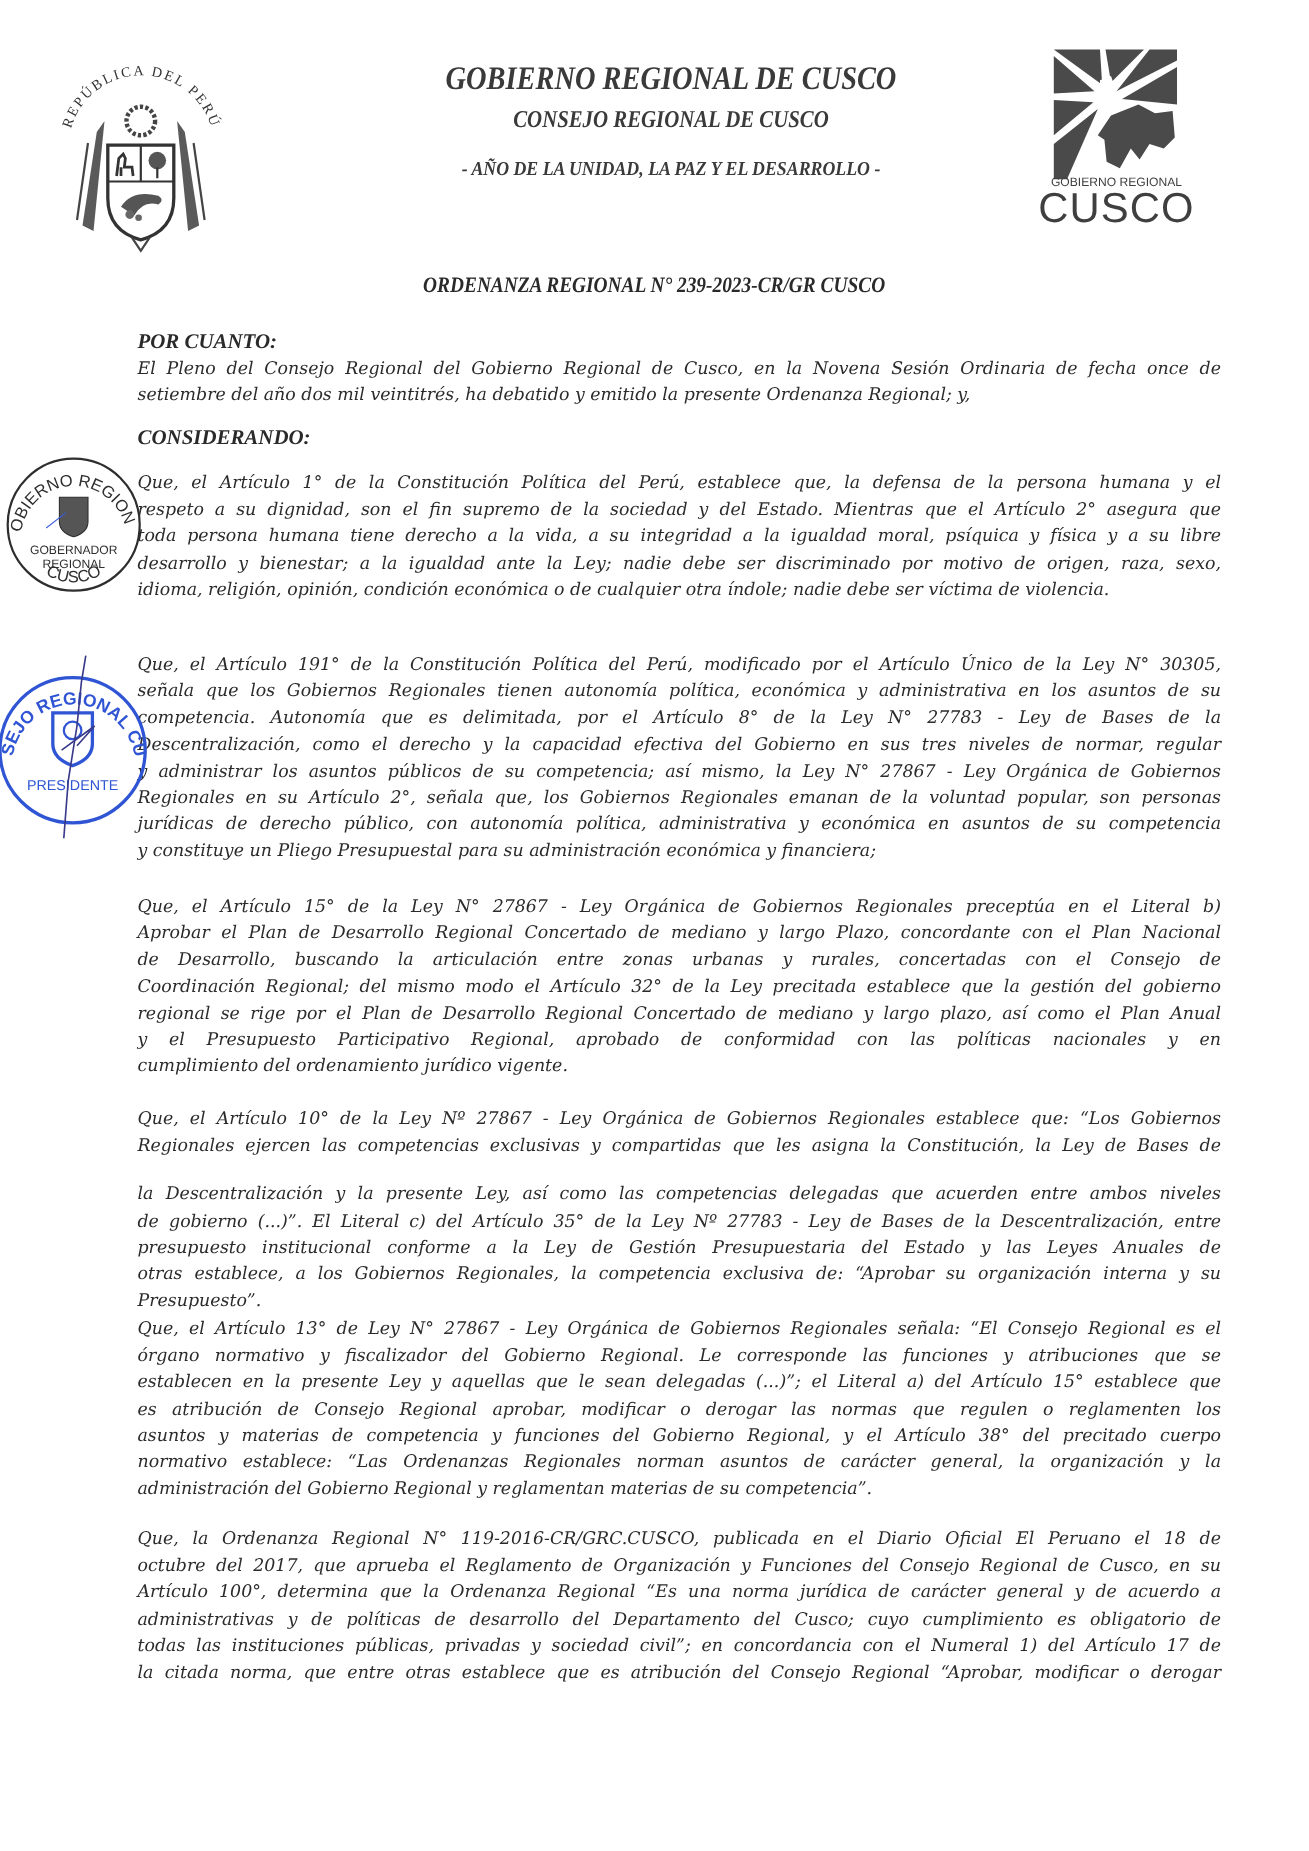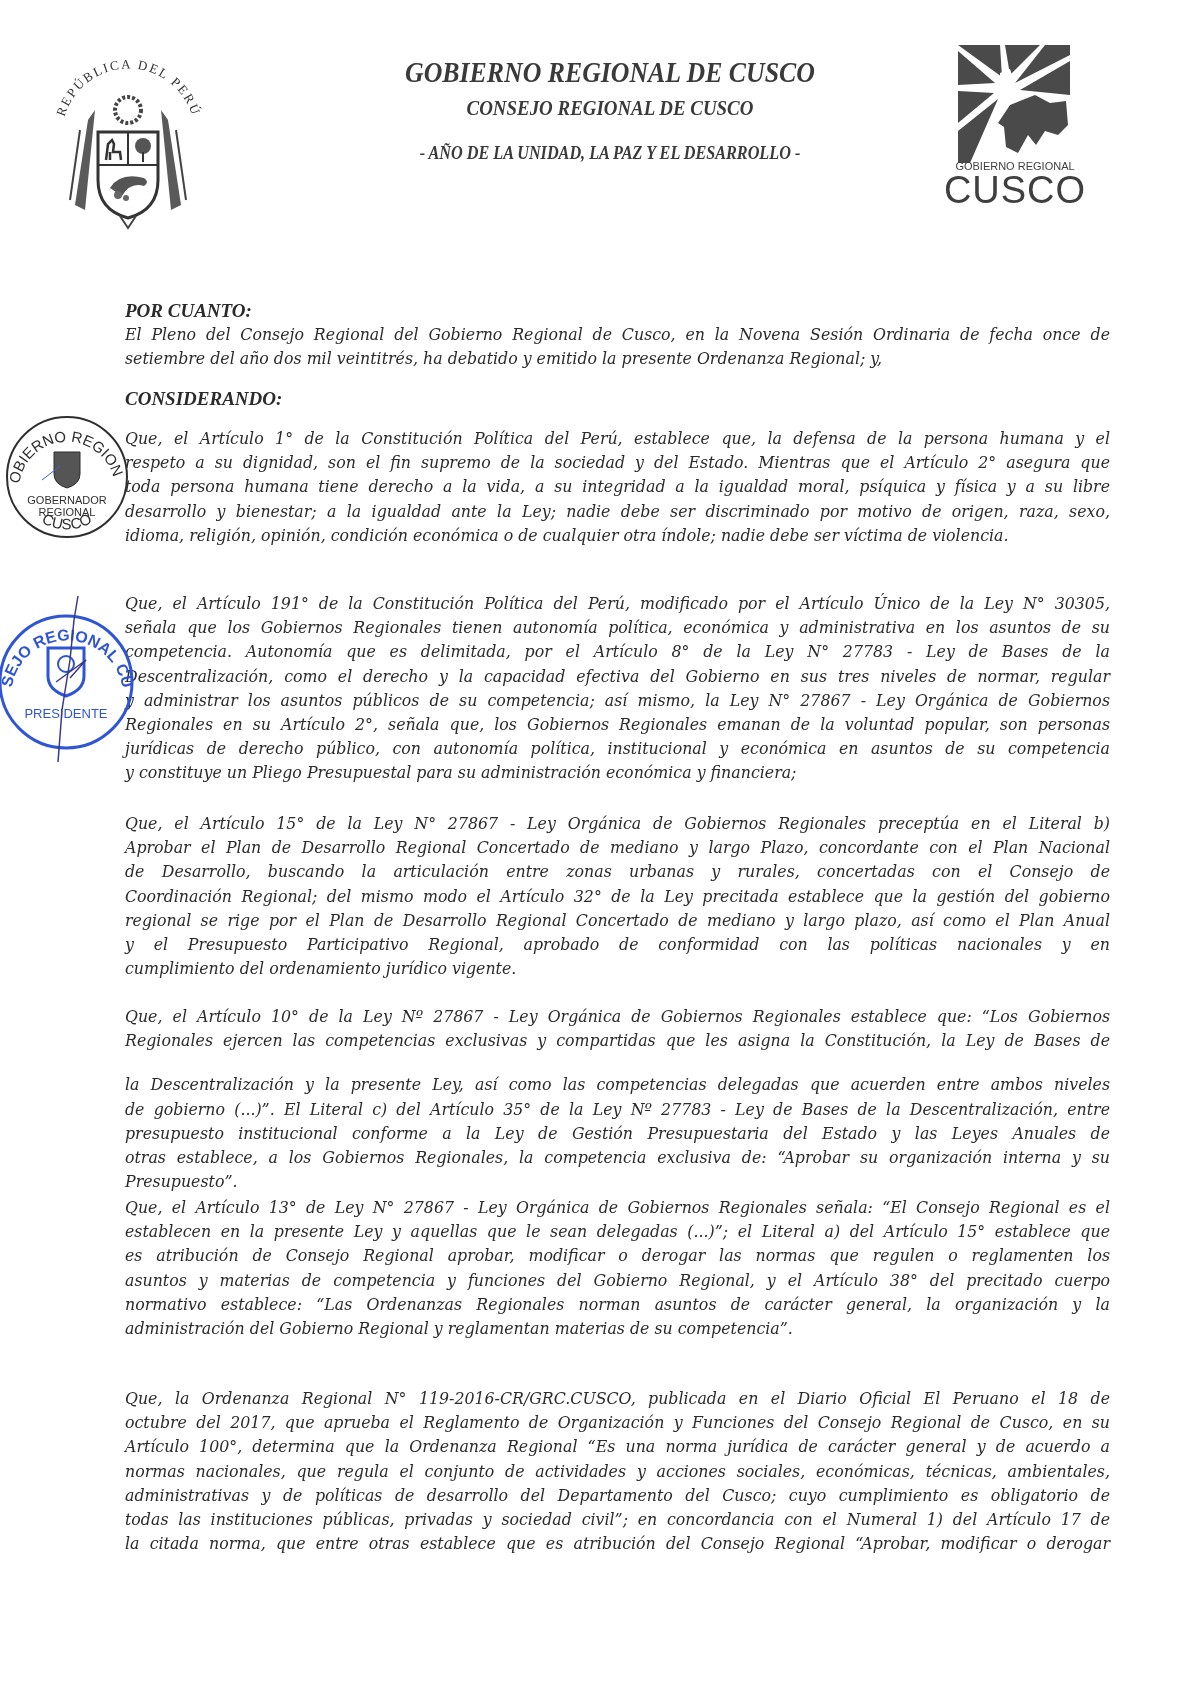--- a/index.html
+++ b/index.html
@@ -94,20 +94,23 @@
 
       <path d="M70 70 L95 60 L110 68 L126 66 L128 90 L118 100 L105 96 L96 110 L88 100 L78 118 L66 112 L64 92 L58 88 Z" fill="#4a4a4a"></path>
       <path d="M60 38 L70 34 L74 46 L68 58 L60 54 Z" fill="#fff"></path>
     </svg>
   </div>
   <div class="logo-caption">
     <span class="small">GOBIERNO REGIONAL</span>
     <span class="big">CUSCO</span>
   </div>
 
+  <div class="doc-title">
+    <span>ORDENANZA REGIONAL N° 239-2023-CR/GR CUSCO</span>
+  </div>
 
   <div class="section-h" style="top:300px;">POR CUANTO:</div>
   <div class="para" style="top:323px;">
     <span class="line" style="display: block;">El Pleno del Consejo Regional del Gobierno Regional de Cusco, en la Novena Sesión Ordinaria de fecha once de</span>
     <span class="line last" style="display: block;">setiembre del año dos mil veintitrés, ha debatido y emitido la presente Ordenanza Regional; y,</span>
   </div>
 
   <div class="section-h" style="top:388px;">CONSIDERANDO:</div>
 
   <div class="para" style="top:427px;">
@@ -118,21 +121,21 @@
     <span class="line last" style="display: block;">idioma, religión, opinión, condición económica o de cualquier otra índole; nadie debe ser víctima de violencia.</span>
   </div>
 
   <div class="para" style="top:592px;">
     <span class="line" style="display: block;">Que, el Artículo 191° de la Constitución Política del Perú, modificado por el Artículo Único de la Ley N° 30305,</span>
     <span class="line" style="display: block;">señala que los Gobiernos Regionales tienen autonomía política, económica y administrativa en los asuntos de su</span>
     <span class="line" style="display: block;">competencia. Autonomía que es delimitada, por el Artículo 8° de la Ley N° 27783 - Ley de Bases de la</span>
     <span class="line" style="display: block;">Descentralización, como el derecho y la capacidad efectiva del Gobierno en sus tres niveles de normar, regular</span>
     <span class="line" style="display: block;">y administrar los asuntos públicos de su competencia; así mismo, la Ley N° 27867 - Ley Orgánica de Gobiernos</span>
     <span class="line" style="display: block;">Regionales en su Artículo 2°, señala que, los Gobiernos Regionales emanan de la voluntad popular, son personas</span>
-    <span class="line" style="display: block;">jurídicas de derecho público, con autonomía política, institucional y económica en asuntos de su competencia</span>
+    <span class="line" style="display: block;">jurídicas de derecho público, con autonomía política, administrativa y económica en asuntos de su competencia</span>
     <span class="line last" style="display: block;">y constituye un Pliego Presupuestal para su administración económica y financiera;</span>
   </div>
 
   <div class="para" style="top:812px;">
     <span class="line" style="display: block;">Que, el Artículo 15° de la Ley N° 27867  - Ley Orgánica de Gobiernos Regionales preceptúa en el Literal b)</span>
     <span class="line" style="display: block;">Aprobar el Plan de Desarrollo Regional Concertado de mediano y largo Plazo, concordante con el Plan Nacional</span>
     <span class="line" style="display: block;">de Desarrollo,  buscando la articulación entre zonas urbanas y rurales, concertadas con el Consejo de</span>
     <span class="line" style="display: block;">Coordinación Regional; del mismo modo el Artículo 32° de la Ley precitada establece que la gestión del gobierno</span>
     <span class="line" style="display: block;">regional se rige por el Plan de Desarrollo Regional Concertado de mediano y largo plazo, así como el Plan Anual</span>
     <span class="line" style="display: block;">y el Presupuesto Participativo Regional, aprobado de conformidad con las políticas nacionales y en</span>
@@ -144,32 +147,32 @@
     <span class="line" style="display: block;">Regionales ejercen las competencias exclusivas y compartidas que les asigna la Constitución, la Ley de Bases de</span>
     <span class="line" style="display: block; margin-top: 20px;">la Descentralización y la presente Ley, así como las competencias delegadas que acuerden entre ambos niveles</span>
     <span class="line" style="display: block;">de gobierno (...)”. El Literal c) del Artículo 35° de la Ley Nº 27783 - Ley de Bases de la Descentralización, entre</span>
     <span class="line" style="display: block;">presupuesto institucional conforme a la Ley de Gestión Presupuestaria del Estado y las Leyes Anuales de</span>
     <span class="line" style="display: block;">otras establece, a los Gobiernos Regionales, la competencia exclusiva de: “Aprobar su organización interna y su</span>
     <span class="line last" style="display: block;">Presupuesto”.</span>
   </div>
 
   <div class="para" style="top:1196px;">
     <span class="line" style="display: block;">Que, el Artículo 13° de Ley N° 27867 - Ley Orgánica de Gobiernos Regionales señala: “El Consejo Regional es el</span>
+    <span class="line" style="display: block;">órgano normativo y fiscalizador del Gobierno Regional. Le corresponde las funciones y atribuciones que se</span>
     <span class="line" style="display: block;">establecen en la presente Ley y aquellas que le sean delegadas (...)”; el Literal a) del Artículo 15° establece que</span>
     <span class="line" style="display: block;">es atribución de Consejo Regional aprobar, modificar o derogar las normas que regulen o reglamenten los</span>
     <span class="line" style="display: block;">asuntos y materias de competencia y funciones del Gobierno Regional, y el Artículo 38° del precitado cuerpo</span>
     <span class="line" style="display: block;">normativo establece: “Las Ordenanzas Regionales norman asuntos de carácter general, la organización y la</span>
     <span class="line last" style="display: block;">administración del Gobierno Regional y reglamentan materias de su competencia”.</span>
   </div>
 
   <div class="para" style="top:1387px;">
     <span class="line" style="display: block;">Que, la Ordenanza Regional N° 119-2016-CR/GRC.CUSCO, publicada en el Diario Oficial El Peruano el 18 de</span>
     <span class="line" style="display: block;">octubre del 2017, que aprueba el Reglamento de Organización y Funciones del Consejo Regional de Cusco, en su</span>
     <span class="line" style="display: block;">Artículo 100°, determina que la Ordenanza Regional “Es una norma jurídica de carácter general y de acuerdo a</span>
-    <span class="line" style="display: block;">normas nacionales, que regula el conjunto de actividades y acciones sociales, económicas, técnicas, ambientales,</span>
     <span class="line" style="display: block;">administrativas y de políticas de desarrollo del Departamento del Cusco; cuyo cumplimiento es obligatorio de</span>
     <span class="line" style="display: block;">todas las instituciones públicas, privadas y sociedad civil”; en concordancia con el Numeral 1) del Artículo 17 de</span>
     <span class="line" style="display: block;">la citada norma, que entre otras establece que es atribución del Consejo Regional “Aprobar, modificar o derogar</span>
   </div>
 
   <div class="stamp" style="left:2px; top:412px;">
     <svg width="130" height="130" viewBox="0 0 130 130">
       <defs>
         <path id="govTop" d="M 18 68 A 48 48 0 0 1 112 68"></path>
         <path id="govBot" d="M 28 100 A 48 48 0 0 0 102 100"></path>

